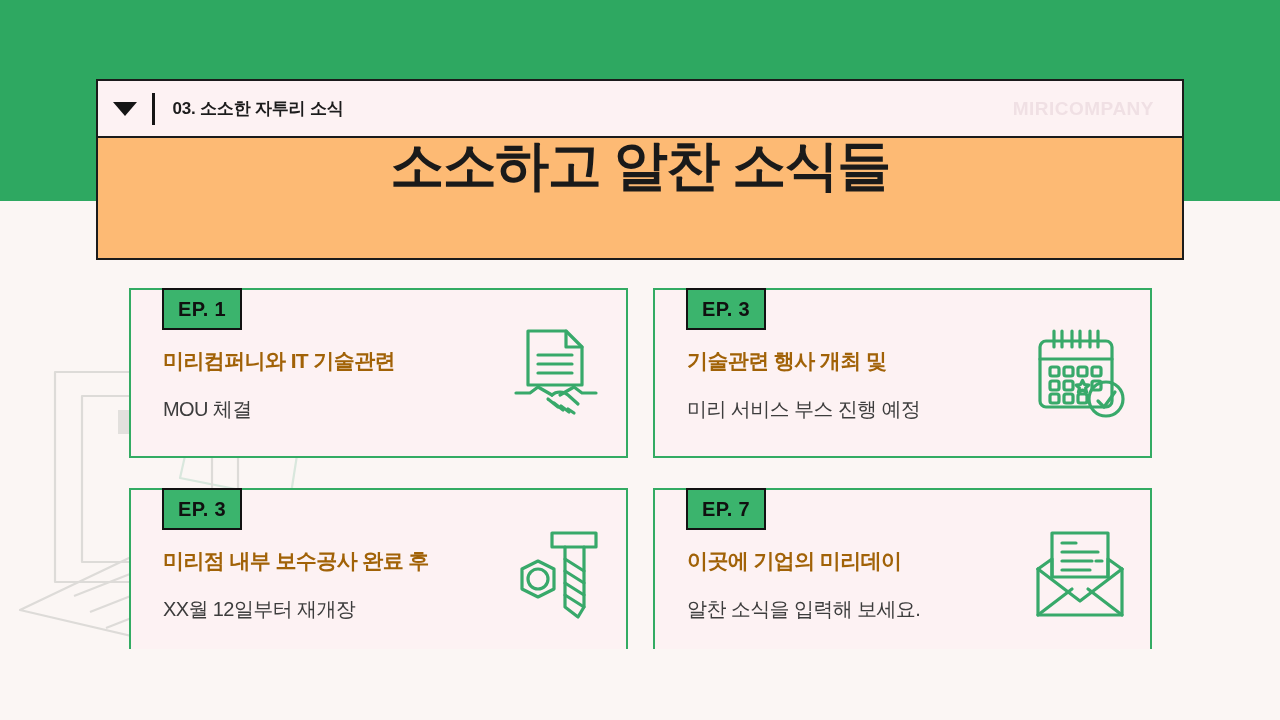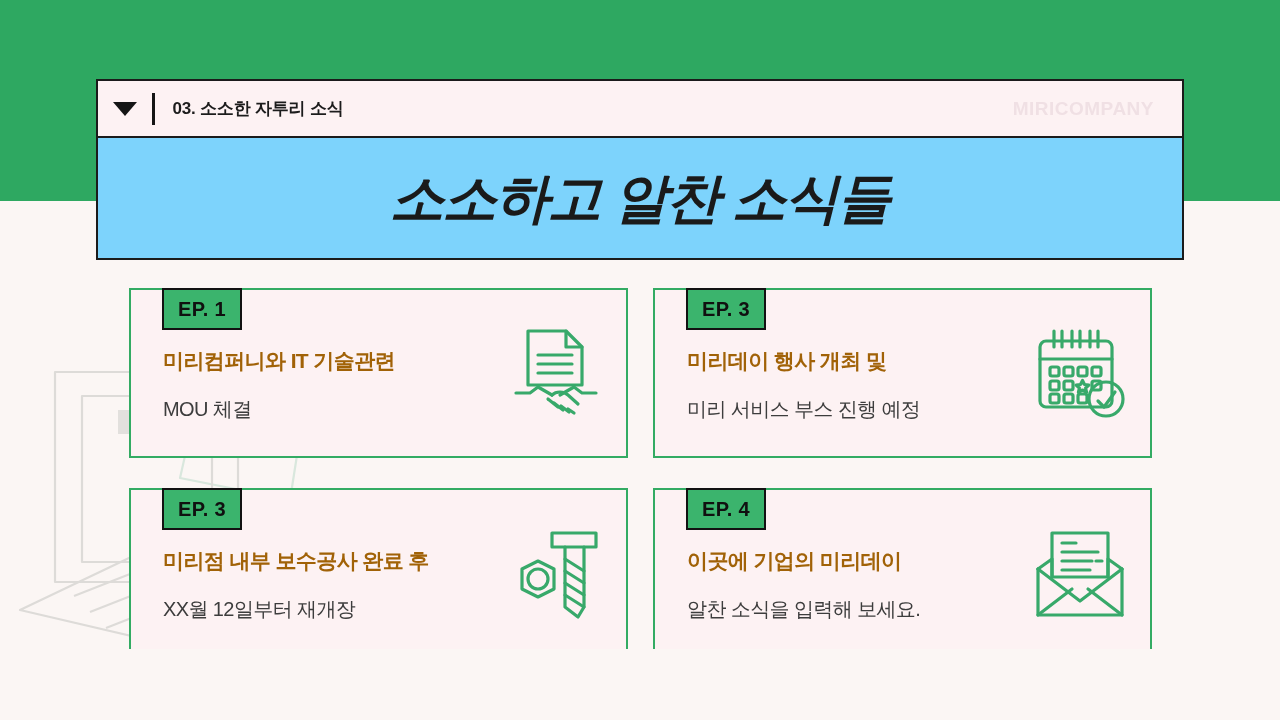--- a/index.html
+++ b/index.html
@@ -92,28 +92,26 @@
     white-space: nowrap;
   }
 
   
   .title-box {
     position: absolute;
     left: 96px;
     top: 138px;
     width: 1088px;
     height: 122px;
-    background: #7dd3fc;
+    background: #fdba74;
     border: 2.5px solid #1b1b1b;
     border-top: none;
     box-sizing: border-box;
     display: flex;
-    align-items: center;
     justify-content: center;
-    font-style: italic;
   }
   .title-text {
     font-size: 54px;
     font-weight: bold;
     color: #1a1a1a;
     letter-spacing: -1.5px;
     line-height: 1;
     white-space: nowrap;
   }
 
@@ -259,21 +257,21 @@
           <path d="M46 78 L55 85"></path>
           <path d="M53 81 L61 87"></path>
           <path d="M60 84 L66 88"></path>
         </svg>
       </div>
     </div>
 
     <div class="card">
       <div class="ep-badge">EP. 3</div>
       <div class="card-text">
-        <div class="card-line1">미리데이 행사 개최 및</div>
+        <div class="card-line1">기술관련 행사 개최 및</div>
         <div class="card-line2">미리 서비스 부스 진행 예정</div>
       </div>
       <div class="card-icon">
         <svg viewBox="0 0 96 96" fill="none" stroke="#38a96a" stroke-width="3.2" stroke-linecap="round" stroke-linejoin="round">
           <rect x="8" y="16" width="72" height="66" rx="6"></rect>
           <path d="M8 34 L80 34"></path>
           <path d="M22 6 L22 22"></path>
             <path d="M30 6 L30 22"></path>
           <path d="M40 6 L40 22"></path>
             <path d="M48 6 L48 22"></path>
@@ -310,21 +308,21 @@
           <path d="M57 46 L76 58"></path>
           <path d="M57 58 L76 70"></path>
           <path d="M57 70 L76 82"></path>
           <path d="M14 44 L30 36 L46 44 L46 64 L30 72 L14 64 Z"></path>
           <circle cx="30" cy="54" r="10"></circle>
         </svg>
       </div>
     </div>
 
     <div class="card">
-      <div class="ep-badge">EP. 4</div>
+      <div class="ep-badge">EP. 7</div>
       <div class="card-text">
         <div class="card-line1">이곳에 기업의 미리데이</div>
         <div class="card-line2">알찬 소식을 입력해 보세요.</div>
       </div>
       <div class="card-icon">
         <svg viewBox="0 0 96 96" fill="none" stroke="#38a96a" stroke-width="3.2" stroke-linecap="round" stroke-linejoin="round">
           <path d="M20 8 L76 8 L76 52 L20 52 Z"></path>
           <path d="M30 18 L44 18"></path>
           <path d="M30 27 L66 27"></path>
           <path d="M30 36 L60 36"></path>

